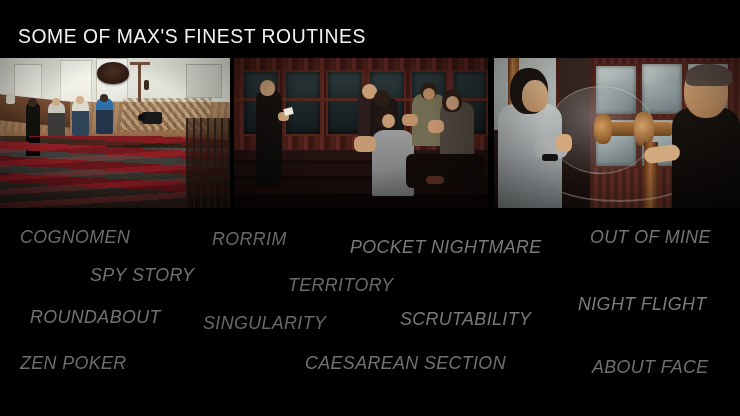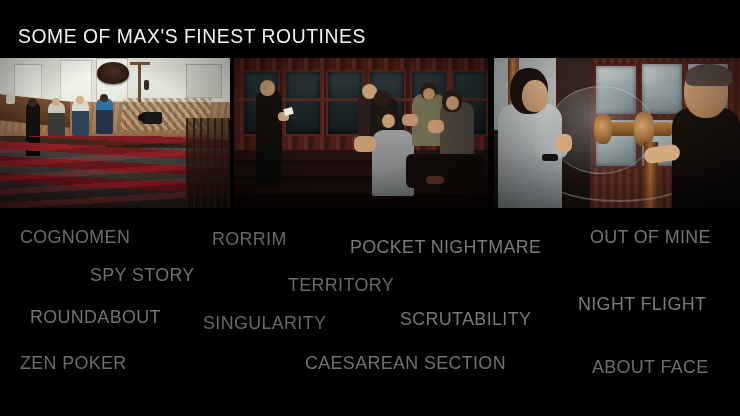--- a/index.html
+++ b/index.html
@@ -379,21 +379,21 @@
     transform: rotate(-8deg);
   }
   #p3-vignette {
     inset: 0; background: radial-gradient(ellipse at 50% 45%, rgba(0,0,0,0) 42%, rgba(0,0,0,.48) 100%);
   }
 
   
   #routine-cloud {
     position: absolute;
     left: 0; top: 208px;
-    width: 660px; height: 208px;
+    width: 660px; height: 208px; font-style: italic;
   }
   .routine {
     position: absolute;
     white-space: nowrap;
     font-weight: 400;
     letter-spacing: 0.4px;
     transform: scaleX(0.94);
     transform-origin: left center;
   }
 </style>

